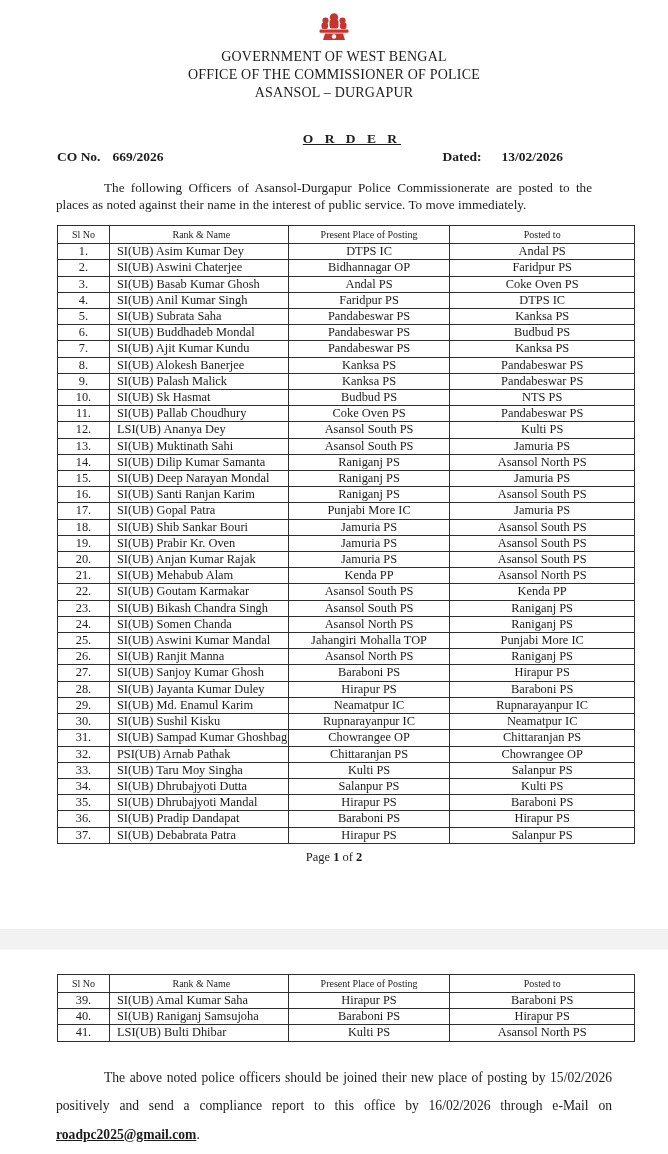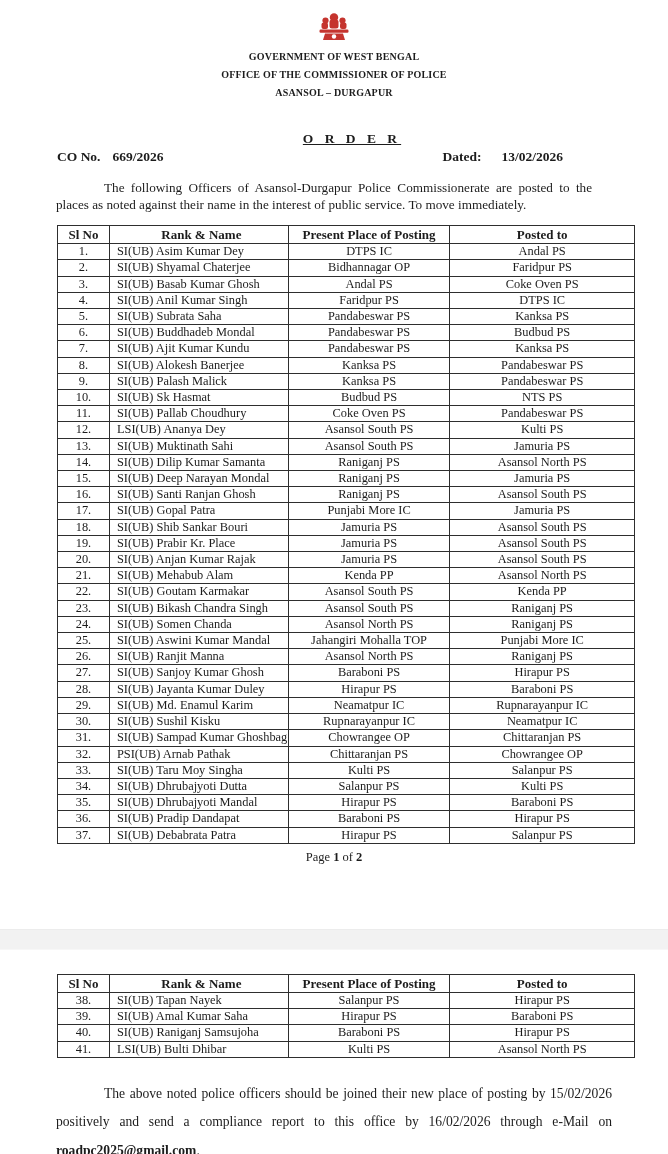--- a/index.html
+++ b/index.html
@@ -8,21 +8,21 @@
     background: #ffffff;
     font-family: "Liberation Serif", "DejaVu Serif", serif;
     color: #1c1c1c;
     overflow: hidden;
   }
   .page { background: #ffffff; }
 
   
   .emblem-wrap { text-align: center; padding-top: 12px; height: 42px; }
   .titles { text-align: center; margin-top: 6px; }
-  .title-line { font-weight: bold; font-size: 10px; line-height: 18px; letter-spacing: 0.2px; }
+  .title-line { font-weight: normal; font-size: 14px; line-height: 18px; letter-spacing: 0.2px; }
 
   .order-heading { text-align: center; margin-top: 28px; font-weight: bold; font-size: 13.5px; line-height: 18px; padding-left: 36px; }
   .order-heading span { text-decoration: underline; letter-spacing: 4px; }
 
   .meta-row { display: flex; justify-content: space-between; margin: 0 57px 0 57px; font-weight: bold; font-size: 13.5px; line-height: 17px; gap: 16px; }
   .meta-row .gap-sm { display: inline-block; width: 12px; }
   .meta-row .gap-md { display: inline-block; width: 20px; }
   .meta-right { margin-right: 48px; }
 
   .intro {
@@ -39,21 +39,21 @@
     table-layout: fixed;
   }
   table.postings th, table.postings td {
     border: 1px solid #2e2e2e;
     font-size: 12.4px;
     line-height: 13.2px;
     padding: 1px 2px;
     overflow: hidden;
     white-space: nowrap;
   }
-  table.postings th { font-weight: bold; font-size: 13px; text-align: center; padding: 2px 2px; }
+  table.postings th { font-weight: normal; font-size: 10px; text-align: center; padding: 2px 2px; }
   .col-sl      { width: 9%;  text-align: center; }
   .col-name    { width: 31%; text-align: left; padding-left: 7px !important; }
   .col-present { width: 28%; text-align: center; }
   .col-posted  { width: 32%; text-align: center; }
   td.col-name  { text-align: left; }
 
   .page-footer { text-align: center; margin-top: 6px; font-size: 12.5px; }
 
   
   .page-separator {
@@ -128,21 +128,21 @@
     </thead>
     <tbody>
         <tr>
           <td class="col-sl">1.</td>
           <td class="col-name">SI(UB) Asim Kumar Dey</td>
           <td class="col-present">DTPS IC</td>
           <td class="col-posted">Andal PS</td>
         </tr>
         <tr>
           <td class="col-sl">2.</td>
-          <td class="col-name">SI(UB) Shyamal Chaterjee</td>
+          <td class="col-name">SI(UB) Aswini Chaterjee</td>
           <td class="col-present">Bidhannagar OP</td>
           <td class="col-posted">Faridpur PS</td>
         </tr>
         <tr>
           <td class="col-sl">3.</td>
           <td class="col-name">SI(UB) Basab Kumar Ghosh</td>
           <td class="col-present">Andal PS</td>
           <td class="col-posted">Coke Oven PS</td>
         </tr>
         <tr>
@@ -212,39 +212,39 @@
           <td class="col-posted">Asansol North PS</td>
         </tr>
         <tr>
           <td class="col-sl">15.</td>
           <td class="col-name">SI(UB) Deep Narayan Mondal</td>
           <td class="col-present">Raniganj PS</td>
           <td class="col-posted">Jamuria PS</td>
         </tr>
         <tr>
           <td class="col-sl">16.</td>
-          <td class="col-name">SI(UB) Santi Ranjan Ghosh</td>
+          <td class="col-name">SI(UB) Santi Ranjan Karim</td>
           <td class="col-present">Raniganj PS</td>
           <td class="col-posted">Asansol South PS</td>
         </tr>
         <tr>
           <td class="col-sl">17.</td>
           <td class="col-name">SI(UB) Gopal Patra</td>
           <td class="col-present">Punjabi More IC</td>
           <td class="col-posted">Jamuria PS</td>
         </tr>
         <tr>
           <td class="col-sl">18.</td>
           <td class="col-name">SI(UB) Shib Sankar Bouri</td>
           <td class="col-present">Jamuria PS</td>
           <td class="col-posted">Asansol South PS</td>
         </tr>
         <tr>
           <td class="col-sl">19.</td>
-          <td class="col-name">SI(UB) Prabir Kr. Place</td>
+          <td class="col-name">SI(UB) Prabir Kr. Oven</td>
           <td class="col-present">Jamuria PS</td>
           <td class="col-posted">Asansol South PS</td>
         </tr>
         <tr>
           <td class="col-sl">20.</td>
           <td class="col-name">SI(UB) Anjan Kumar Rajak</td>
           <td class="col-present">Jamuria PS</td>
           <td class="col-posted">Asansol South PS</td>
         </tr>
         <tr>
@@ -369,26 +369,20 @@
     <thead>
       <tr>
         <th class="col-sl">Sl No</th>
         <th class="col-name">Rank &amp; Name</th>
         <th class="col-present">Present Place of Posting</th>
         <th class="col-posted">Posted to</th>
       </tr>
     </thead>
     <tbody>
         <tr>
-          <td class="col-sl">38.</td>
-          <td class="col-name">SI(UB) Tapan Nayek</td>
-          <td class="col-present">Salanpur PS</td>
-          <td class="col-posted">Hirapur PS</td>
-        </tr>
-        <tr>
           <td class="col-sl">39.</td>
           <td class="col-name">SI(UB) Amal Kumar Saha</td>
           <td class="col-present">Hirapur PS</td>
           <td class="col-posted">Baraboni PS</td>
         </tr>
         <tr>
           <td class="col-sl">40.</td>
           <td class="col-name">SI(UB) Raniganj Samsujoha</td>
           <td class="col-present">Baraboni PS</td>
           <td class="col-posted">Hirapur PS</td>

